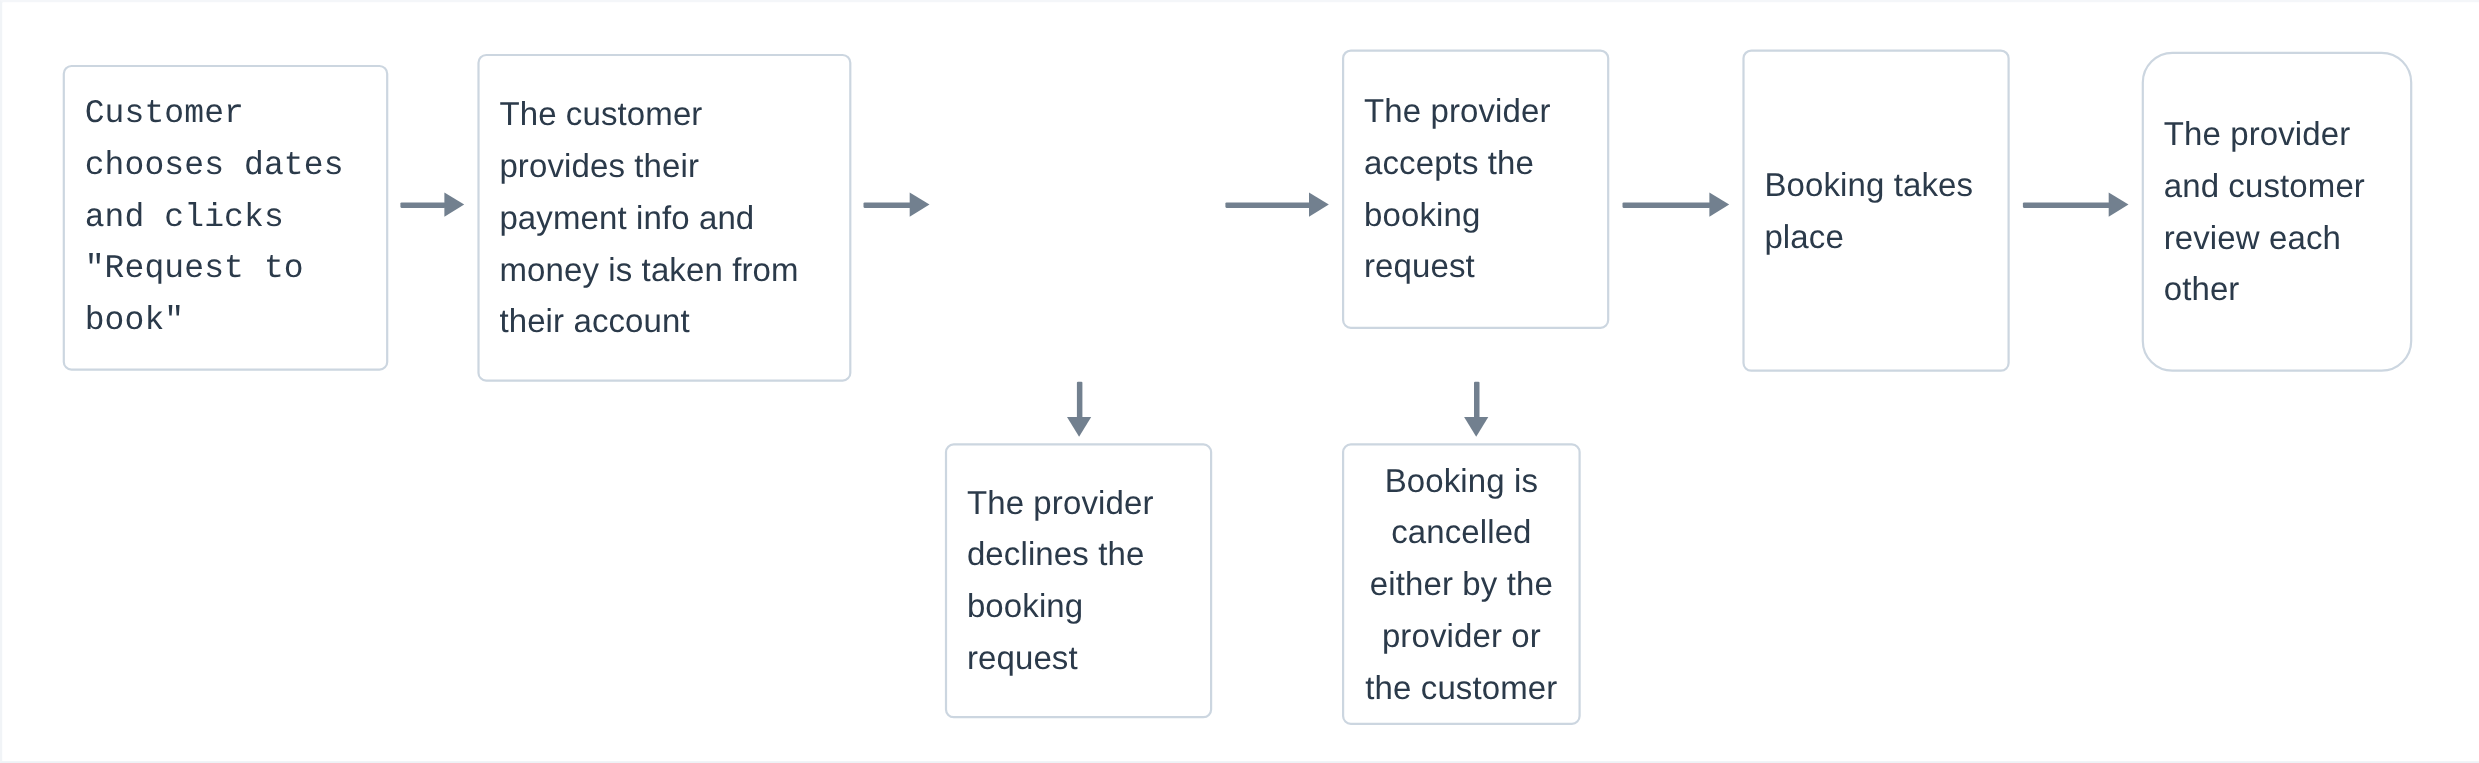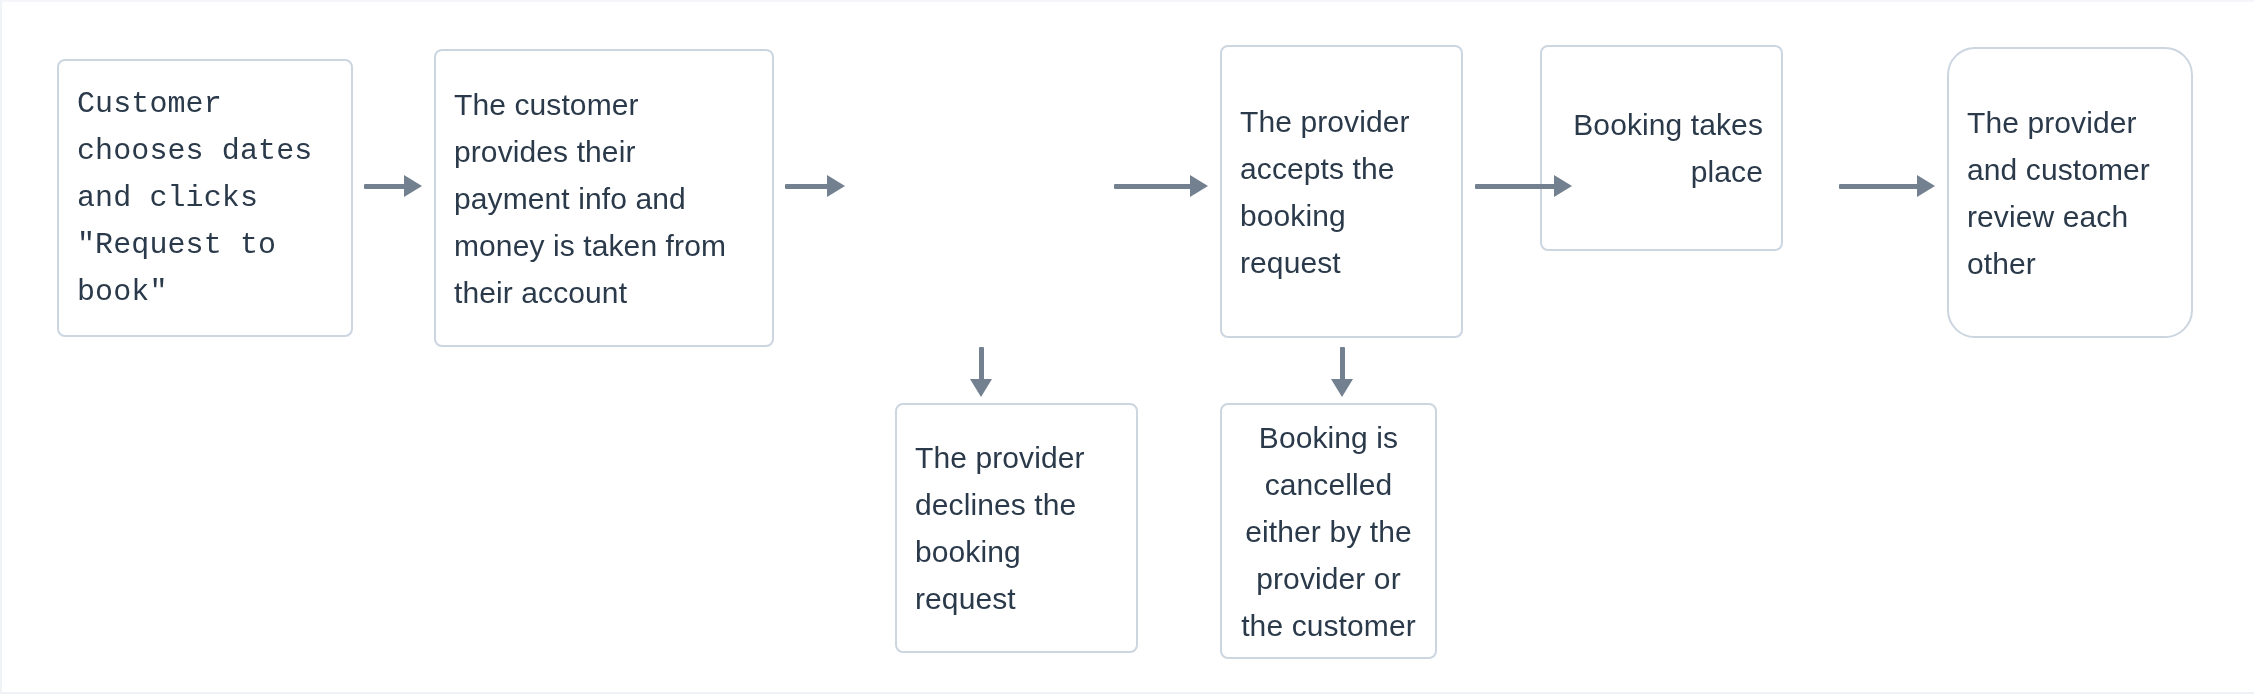--- a/index.html
+++ b/index.html
@@ -95,33 +95,33 @@
 
   <div class="node" style="left:55px; top:57px; width:296px; height:278px;font-family:Liberation Mono, monospace;">
     <span class="node-text">Customer chooses dates and clicks "Request to book"</span>
   </div>
 
   <div class="node" style="left:432px; top:47px; width:340px; height:298px;justify-content:center;">
     <span class="node-text">The customer provides their payment info and money is taken from their account</span>
   </div>
 
 
-  <div class="node" style="left:1218px; top:43px; width:243px; height:293px;">
+  <div class="node" style="left:1218px; top:43px; width:243px; height:254px;">
     <span class="node-text">The provider accepts the booking request</span>
   </div>
 
-  <div class="node" style="left:1538px; top:43px; width:243px; height:206px;text-align:right;">
+  <div class="node" style="left:1582px; top:43px; width:243px; height:293px;">
     <span class="node-text">Booking takes place</span>
   </div>
 
   <div class="node" style="left:1945px; top:45px; width:246px; height:291px;border-radius:28px;">
     <span class="node-text">The provider and customer review each other</span>
   </div>
 
-  <div class="node" style="left:857px; top:401px; width:243px; height:250px;margin-left:36px;">
+  <div class="node" style="left:857px; top:401px; width:243px; height:250px;">
     <span class="node-text">The provider declines the booking request</span>
   </div>
 
   <div class="node" style="left:1218px; top:401px; width:217px; height:256px;text-align:center;">
     <span class="node-text">Booking is cancelled either by the provider or the customer</span>
   </div>
 
   <div class="arrow-h" style="left:362px; top:172px; width:58px;">
     <span class="shaft"></span>
     <span class="head"></span>

